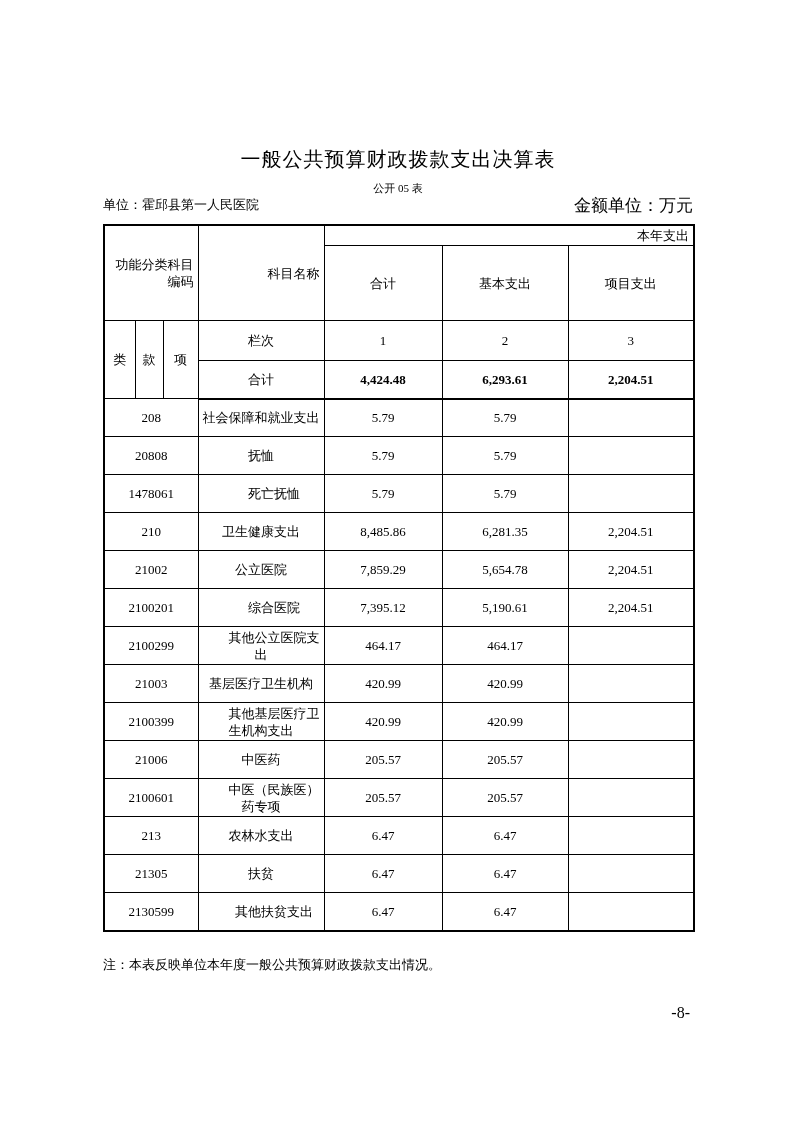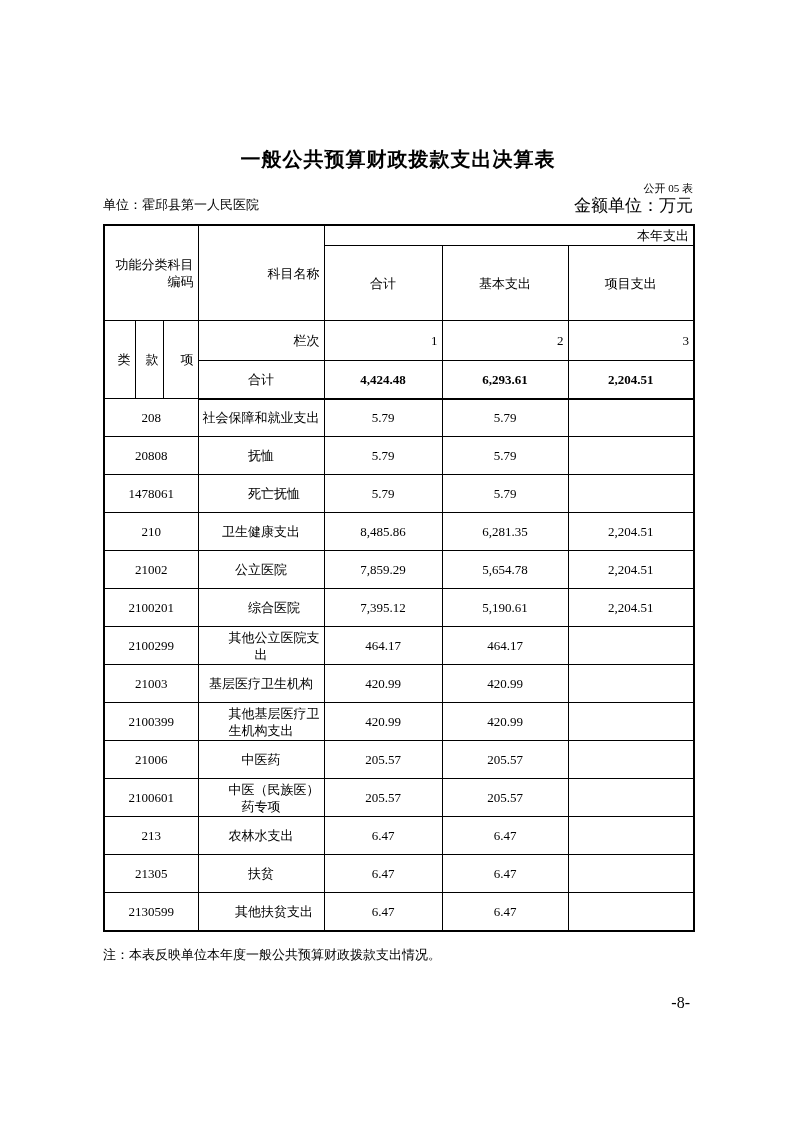--- a/index.html
+++ b/index.html
@@ -9,24 +9,24 @@
     background: #ffffff; color: #000000;
     font-family: "Liberation Serif", "DejaVu Serif", serif;
     position: relative; overflow: hidden;
   }
   .content { position: absolute; left: 103px; top: 0; width: 590px; }
 
   .doc-title {
     margin-top: 147px;
     text-align: center;
     font-family: "Liberation Sans", "DejaVu Sans", sans-serif;
-    font-size: 20px; font-weight: bold; letter-spacing: 1px;
+    font-size: 20px; font-weight: normal; letter-spacing: 1px;
     line-height: 24px;
   }
-  .table-code { margin-top: 11px; text-align: right; font-size: 11px; line-height: 12px; }
+  .table-code { margin-top: 11px; text-align: center; font-size: 11px; line-height: 12px; }
   .meta-row {
     display: flex; justify-content: space-between; align-items: flex-end;
     margin-top: 3px; margin-bottom: 12px;
   }
   .unit-label { font-size: 13px; line-height: 15px; }
   .amount-unit-label { font-size: 17px; line-height: 13px; }
 
   table.fin {
     width: 590px; table-layout: fixed;
     border-collapse: collapse;
@@ -37,31 +37,31 @@
     font-weight: normal;
     font-size: 13px;
     text-align: center;
     vertical-align: middle;
     padding: 1px 4px;
     line-height: 17px;
     overflow: hidden;
   }
   tr.hdr-year th { height: 19px; text-align: right; }
   tr.hdr-cols th { height: 75px; }
-  tr.hdr-lanci td, tr.hdr-lanci th { height: 40px; text-align: right; }
+  tr.hdr-lanci td, tr.hdr-lanci th { height: 40px; }
   tr.hdr-total td { height: 38px; border-bottom: 2px solid #000; }
   tbody.data tr { height: 38px; }
 
   td.code { text-align: left; padding-left: 3px; margin-top: 19px; }
   td.name { text-align: left; padding-left: 4px; padding-right: 3px; }
   td.name.indent { text-indent: 2em; margin-top: 26px; }
   td.num { text-align: right; padding-right: 5px; }
   tr.hdr-total td.num { font-weight: bold; }
 
-  .note { margin-top: 14px; font-size: 13px; line-height: 17px; text-align: left; }
+  .note { margin-top: 24px; font-size: 13px; line-height: 17px; text-align: left; }
   .page-number { margin-top: 31px; text-align: right; font-size: 16px; padding-right: 3px; }
 </style>
 </head>
 <body>
 
 <div class="content">
 
   <div class="doc-title">一般公共预算财政拨款支出决算表</div>
 
   <div class="table-code">公开 05 表</div>

